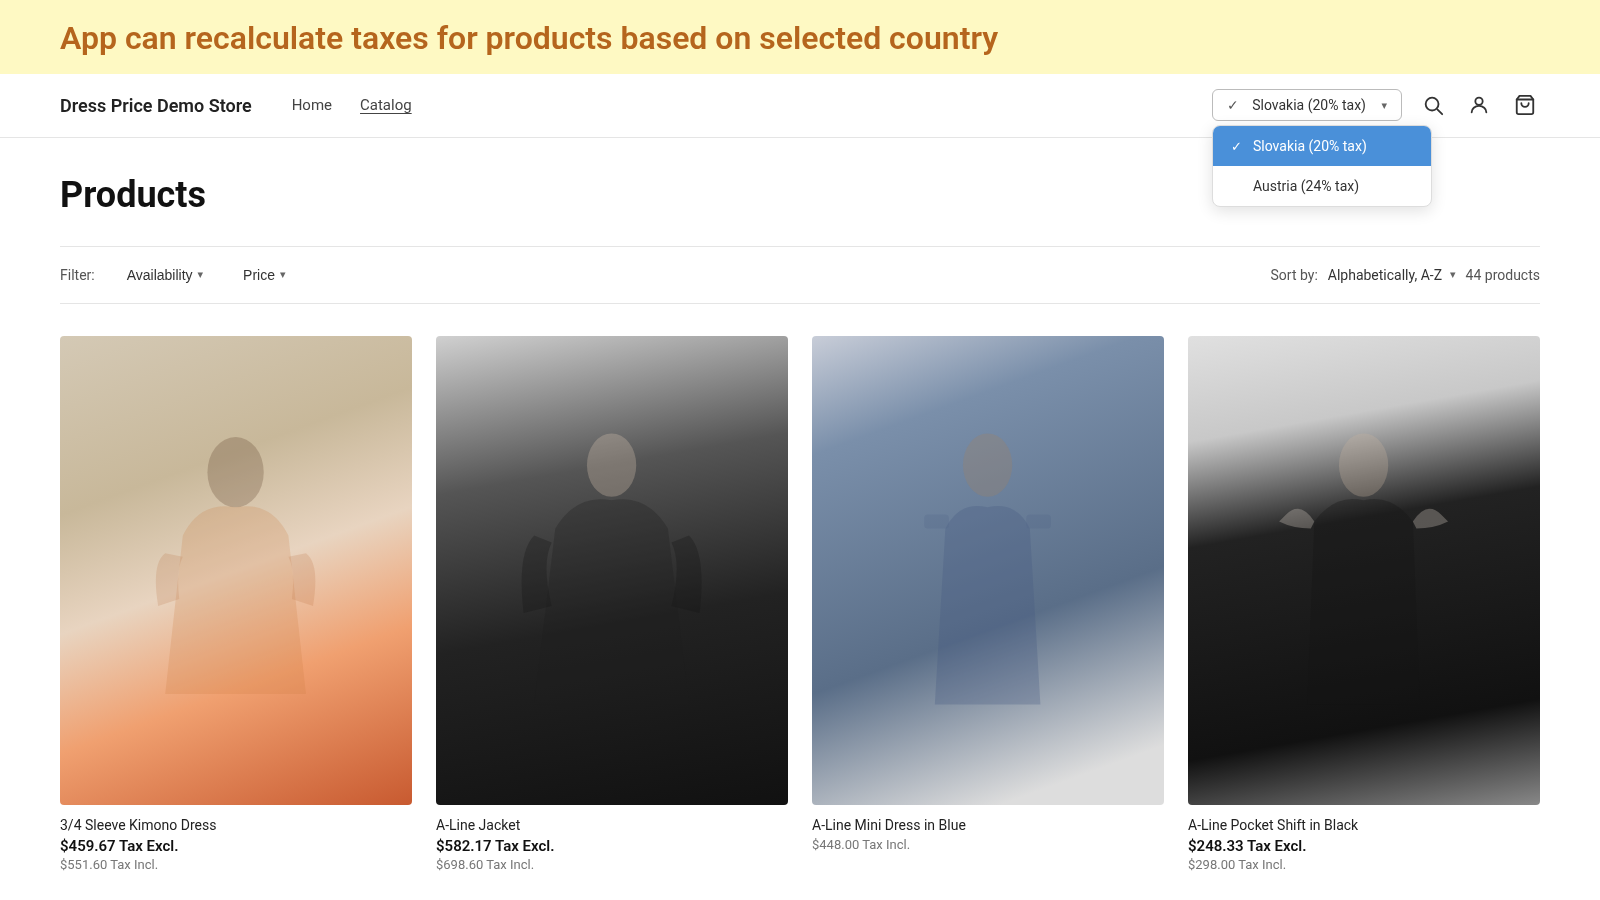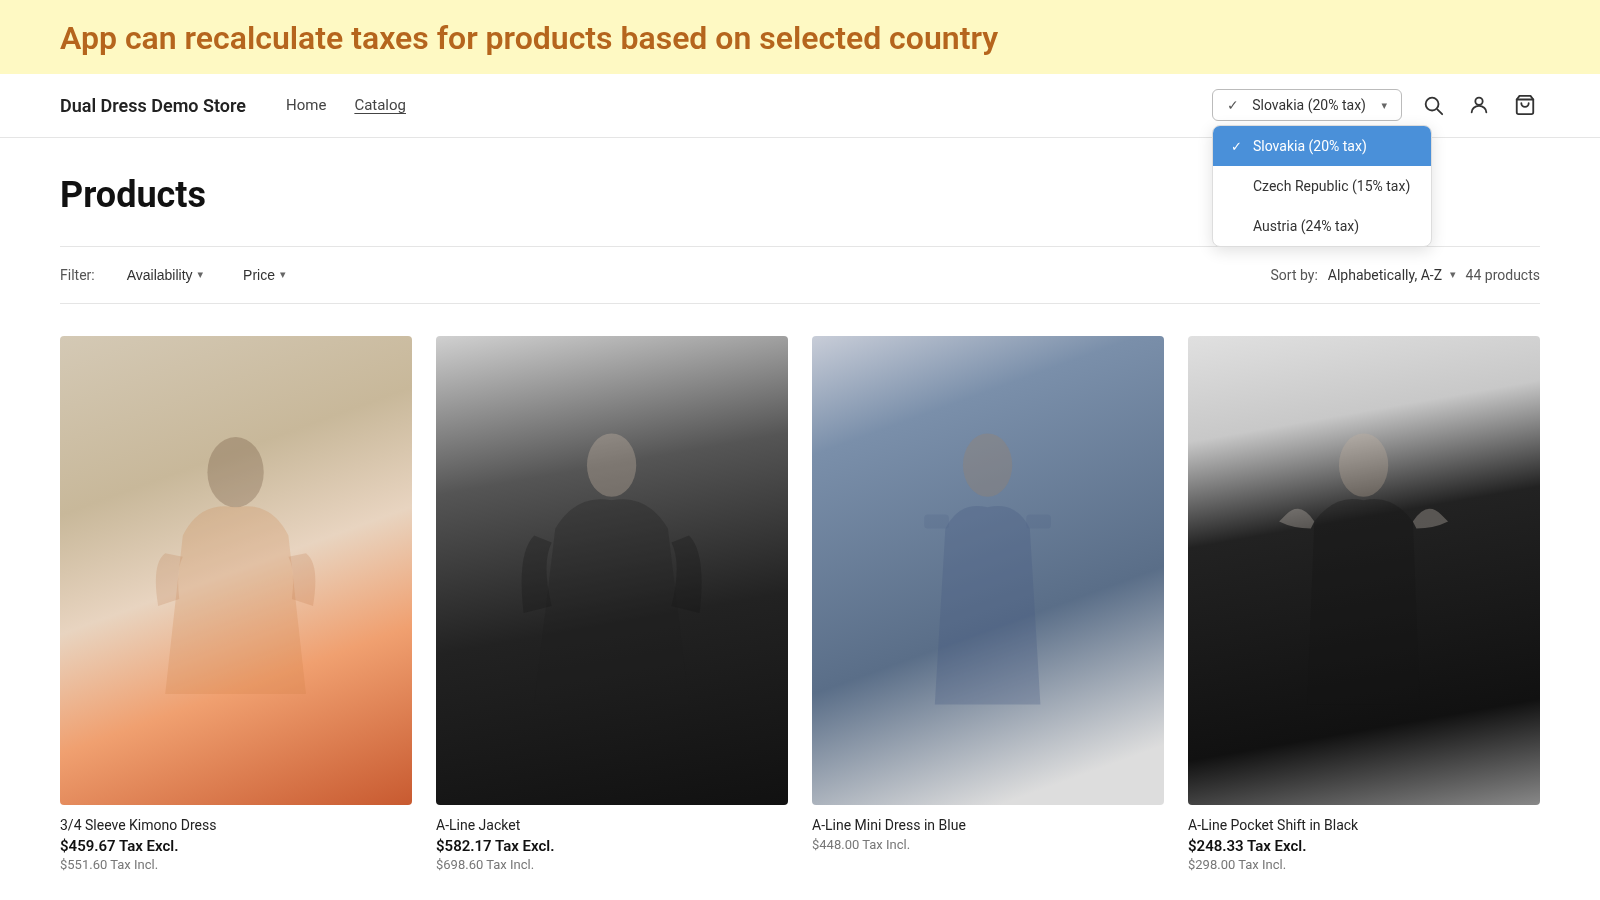--- a/index.html
+++ b/index.html
@@ -236,44 +236,40 @@
     }
   </style>
 </head>
 <body>
 
 <div class="banner">
   <p class="banner-text">App can recalculate taxes for products based on selected country</p>
 </div>
 
 <header class="header">
-  <span class="store-name">Dual Dress Demo Store</span>
+  <span class="store-name">Dress Price Demo Store</span>
 
   <nav class="nav-links">
     <a class="nav-link">Home</a>
     <a class="nav-link active">Catalog</a>
   </nav>
 
   <div class="header-actions">
 
     <div class="country-selector-wrapper">
       <div class="country-selector">
         <span style="margin-right:6px; color:#555;">✓</span>
         <span>Slovakia (20% tax)</span>
         <span class="chevron">▾</span>
       </div>
 
       <div class="dropdown-menu">
         <div class="dropdown-item selected">
           <span class="check-icon">✓</span>
           <span>Slovakia (20% tax)</span>
-        </div>
-        <div class="dropdown-item">
-          <span class="check-icon">&nbsp;</span>
-          <span>Czech Republic (15% tax)</span>
         </div>
         <div class="dropdown-item">
           <span class="check-icon">&nbsp;</span>
           <span>Austria (24% tax)</span>
         </div>
       </div>
     </div>
 
     <button class="icon-btn">
       <svg width="22" height="22" viewBox="0 0 24 24" fill="none" stroke="#333" stroke-width="2" stroke-linecap="round" stroke-linejoin="round">

